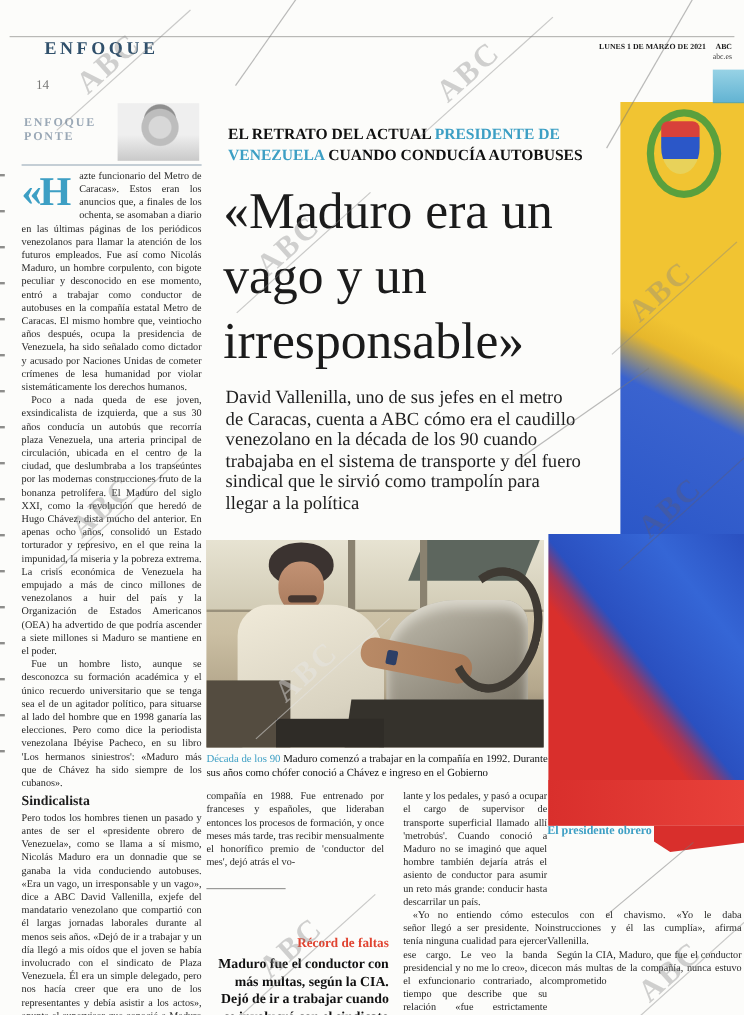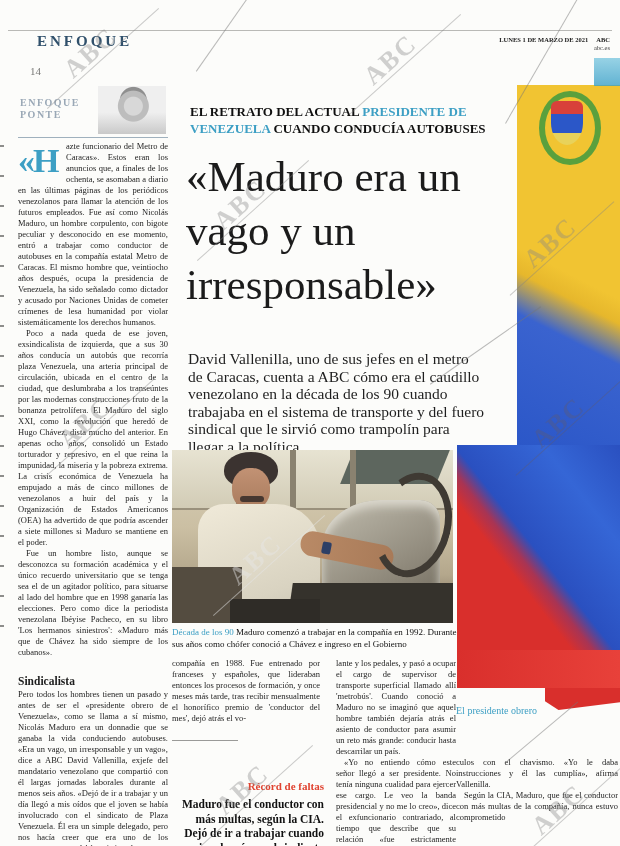--- a/index.html
+++ b/index.html
@@ -26,29 +26,29 @@
       linear-gradient(180deg,#efefef 0 55%,#c9c9c9 100%);
   }
   .byline-rule{left:18px;top:137px;width:150px;height:1px;background:#9fb0bd;}
   
   .col{font-size:8.5px;line-height:11px;text-align:justify;color:#1d1d1d;}
   .col p{margin:0;}
   .col p.ind{text-indent:8px;}
   .left-col{left:18px;top:141px;width:150px;}
   .dropcap{float:left;width:48px;height:42px;font-size:34px;line-height:40px;font-weight:700;
     color:#3d9fc4;letter-spacing:-2px;}
-  .subhead{font-size:11.5px;font-weight:700;margin:18px 0 2px 0;text-align:left;}
+  .subhead{font-size:11.5px;font-weight:700;margin:5px 0 2px 0;text-align:left;}
   .midcol-a{left:172px;top:658px;width:148px;}
   .midcol-b{left:336px;top:658px;width:120px;}
   .right-body{left:456px;top:757px;width:162px;}
   
   .kicker{left:190px;top:104px;width:326px;font-size:13px;line-height:16.5px;font-weight:700;color:#101010;}
   .kicker .hl{color:#3d9fc4;}
   .headline{left:186px;top:150px;width:334px;font-size:43px;line-height:54px;color:#1b1b1b;font-weight:400;}
-  .standfirst{left:188px;top:350px;width:298px;font-size:15.5px;line-height:17.5px;color:#1e1e1e;}
+  .standfirst{left:188px;top:323px;width:298px;font-size:15.5px;line-height:17.5px;color:#1e1e1e;}
   
   .photo{left:172px;top:450px;width:281px;height:173px;overflow:hidden;
     background:linear-gradient(180deg,#d8d0b8 0%,#cbbfa3 45%,#b4a78c 72%,#6d6354 100%);}
   .ph-window{position:absolute;left:0;top:0;width:100%;height:58px;
     background:linear-gradient(180deg,#e7e3d2,#d2ccb6);border-bottom:2px solid #9a917c;}
   .ph-visor{position:absolute;right:10px;top:0;width:96px;height:34px;background:#5d665e;transform:skew(-22deg);}
   .ph-bar1{position:absolute;left:118px;top:0;width:6px;height:58px;background:#8a8270;}
   .ph-bar2{position:absolute;left:178px;top:0;width:6px;height:58px;background:#8a8270;}
   .ph-mirror{position:absolute;left:62px;top:6px;width:22px;height:54px;background:#4c463c;border-radius:40%;}
   .ph-hair{position:absolute;left:52px;top:2px;width:54px;height:36px;background:#3b3330;border-radius:50% 50% 45% 45%;}
@@ -84,21 +84,21 @@
   .flag-tail{left:545px;top:688px;width:75px;height:22px;background:#d92f2c;
     clip-path:polygon(0 0,100% 0,100% 65%,18% 100%,0 60%);}
   .flag-sliver{left:594px;top:58px;width:26px;height:28px;opacity:.8;
     background:linear-gradient(180deg,#7ec8e0,#3aa0c8);}
   
   .pull-divider{left:172px;top:740px;width:66px;height:1px;background:#9a9a98;}
   .pull-a{left:172px;top:780px;width:152px;text-align:right;}
   .pull-a .ph{font-size:11px;font-weight:700;color:#e04330;margin:0 0 5px 0;}
   .pull-a .pt{font-size:11.5px;line-height:14.5px;font-weight:700;color:#111;margin:0;}
   .pull-b{left:456px;top:687px;width:112px;text-align:left;}
-  .pull-b .ph{font-size:10px;font-weight:400;color:#3d9fc4;margin:18px 0 3px 0;}
+  .pull-b .ph{font-size:10px;font-weight:700;color:#3d9fc4;margin:0 0 3px 0;}
   .pull-b .pt{font-size:9.5px;line-height:12.5px;font-weight:700;color:#161616;margin:0;}
   
   .wm{font-family:"Liberation Serif","DejaVu Serif",serif;font-size:26px;letter-spacing:2px;font-weight:600;
     color:rgba(135,135,135,.38);transform:rotate(-42deg);pointer-events:none;}
   .wline{height:1px;background:rgba(130,130,130,.42);transform:rotate(-42deg);pointer-events:none;}
   .scratch{height:1px;background:rgba(120,120,120,.5);pointer-events:none;}
   .tick{left:0;width:4px;height:2px;background:#8d8d8b;}
 </style>
 </head>
 <body>

